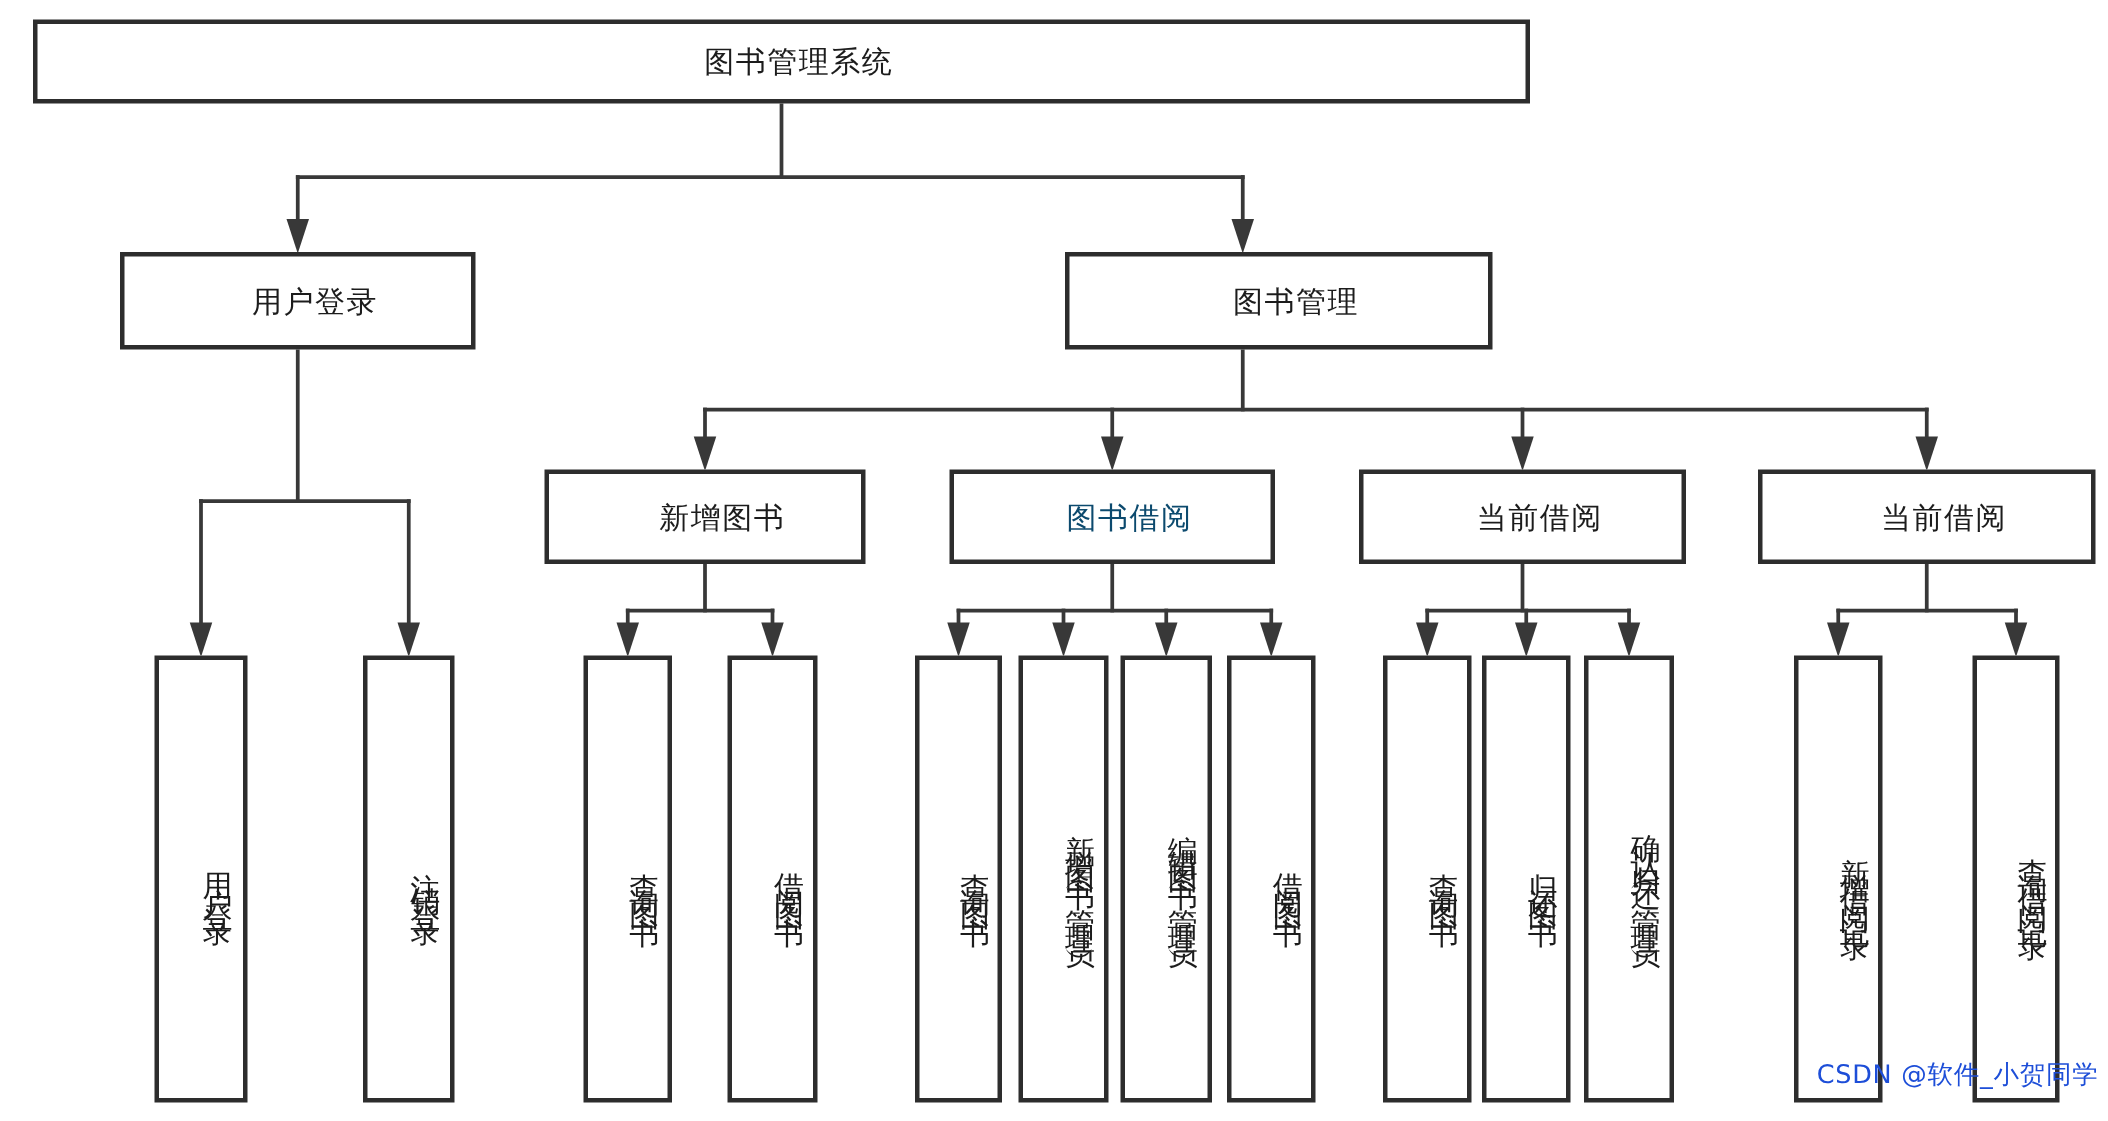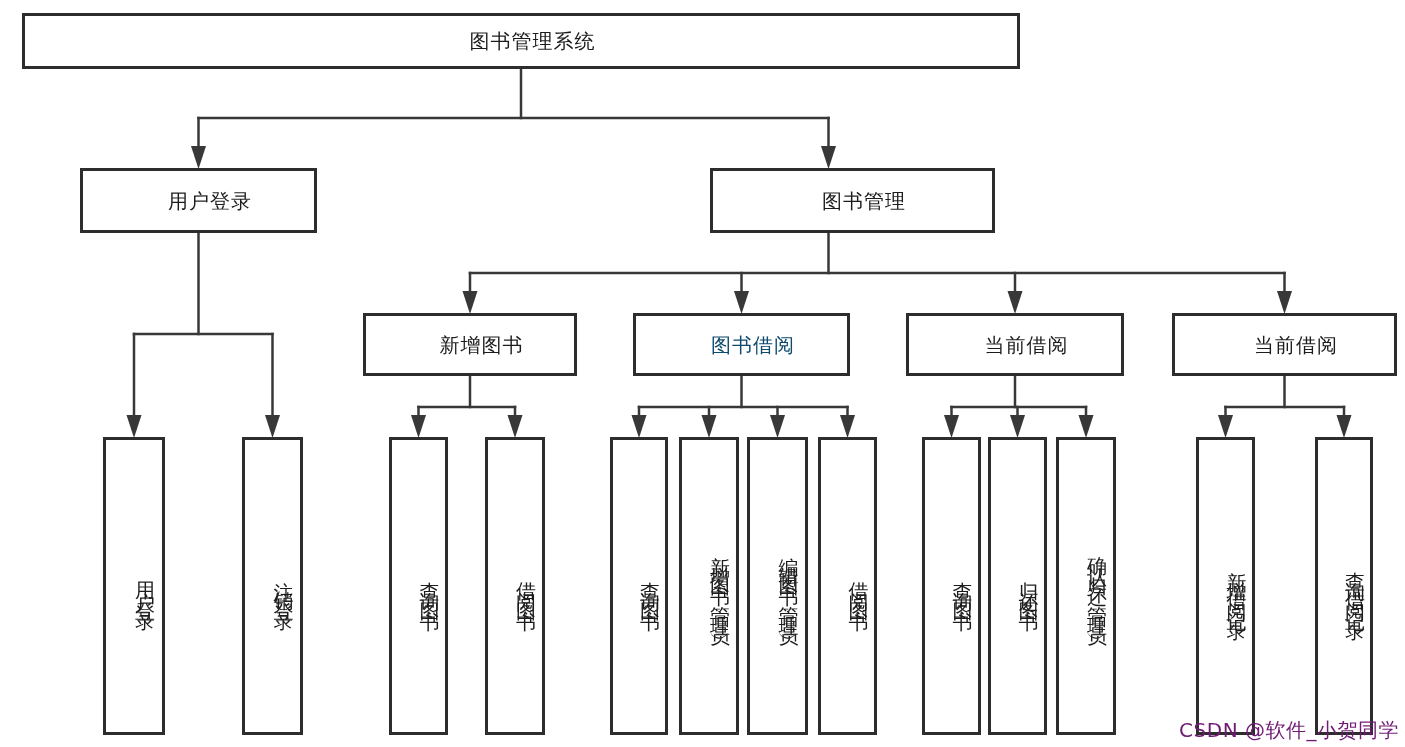--- a/index.html
+++ b/index.html
@@ -35,23 +35,23 @@
   }
   .node .lbl-v {
     writing-mode: vertical-rl;
     text-orientation: mixed;
     letter-spacing: 10px;
     white-space: nowrap;
   }
   .watermark {
     position: absolute;
     right: 6px;
-    bottom: 3px;
-    font-size: 20px;
-    color: #701a75;
+    bottom: 19px;
+    font-size: 17px;
+    color: #1d4ed8;
     letter-spacing: 0.5px;
     z-index: 5;
     white-space: nowrap;
   }
 </style>
 </head>
 <body>
 
 <div class="canvas">
   <svg id="connector-svg" xmlns="http://www.w3.org/2000/svg" viewBox="0 0 1405 747">

